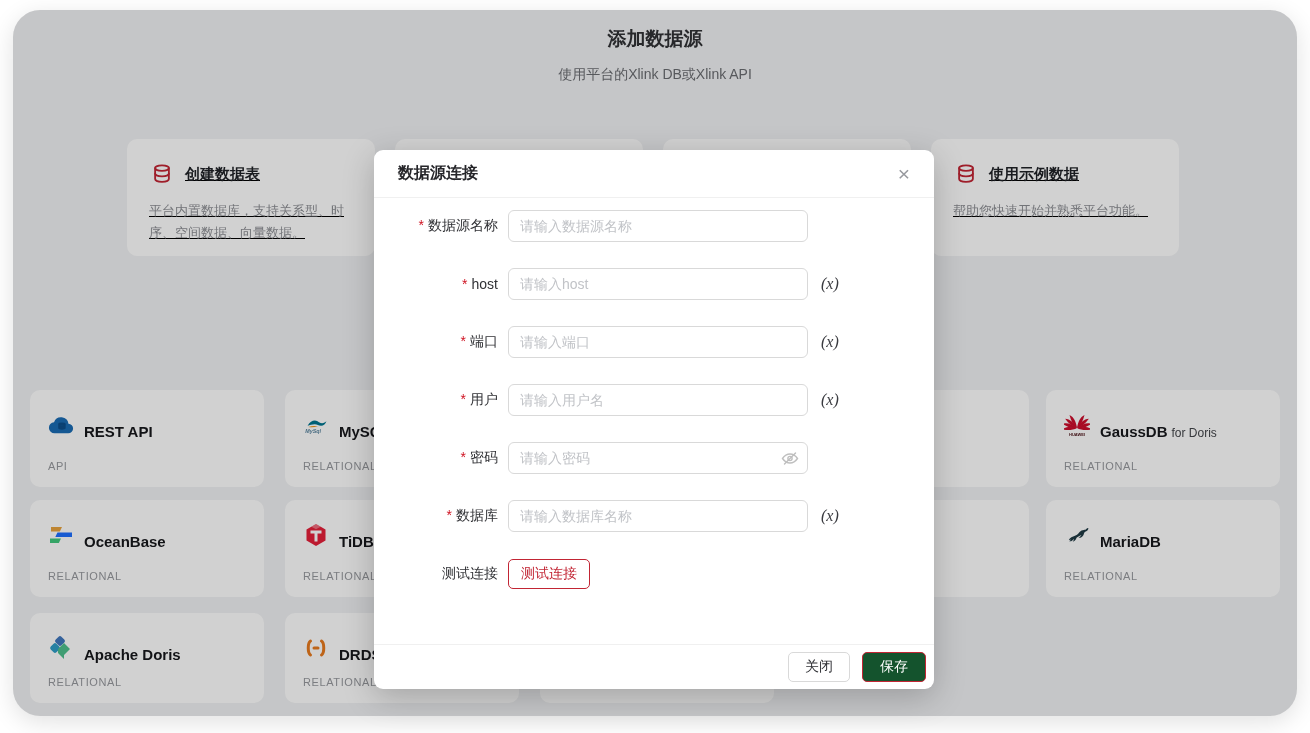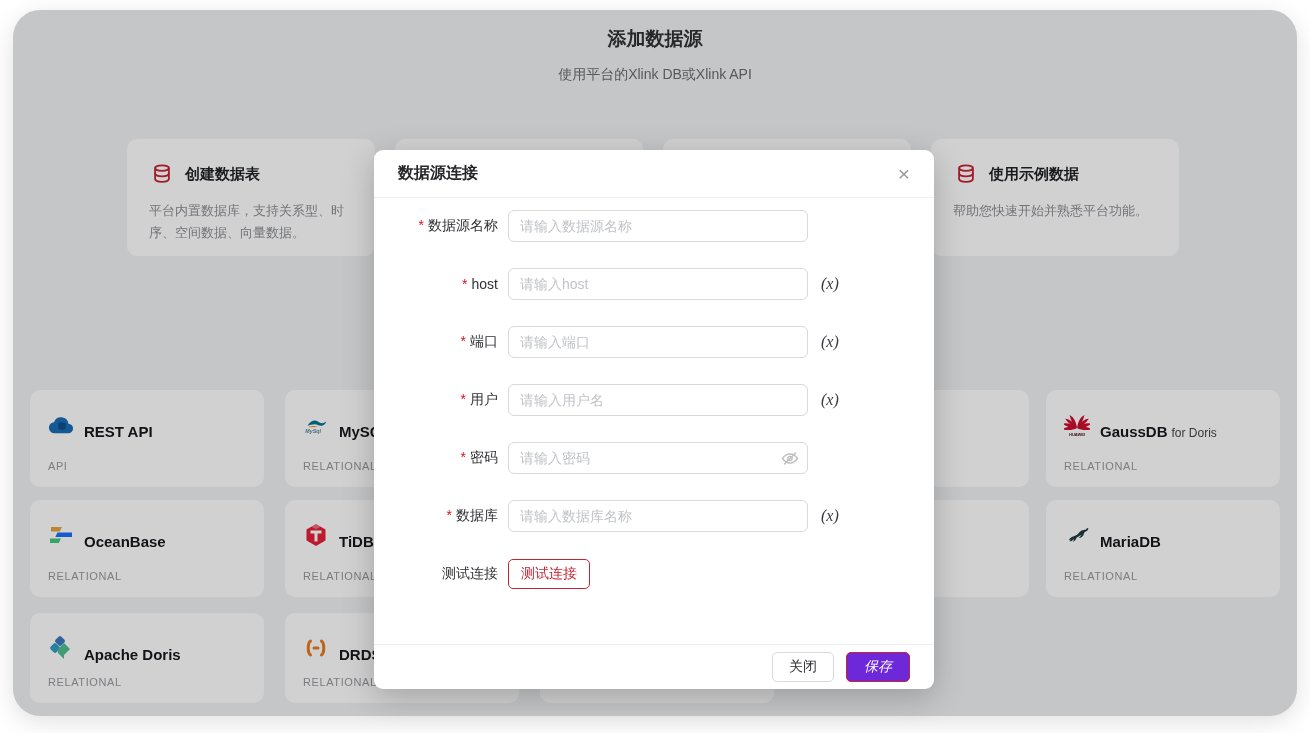--- a/index.html
+++ b/index.html
@@ -9,21 +9,21 @@
 
   
   .app-window { position:absolute; left:13px; top:10px; width:1284px; height:706px;
     background:#f1f2f4; border-radius:27px; box-shadow:0 6px 24px rgba(0,0,0,.12); overflow:hidden; }
   .page-title { position:absolute; top:16px; left:0; width:100%; text-align:center;
     font-size:19px; font-weight:600; color:#303135; }
   .page-subtitle { position:absolute; top:56px; left:0; width:100%; text-align:center;
     font-size:14px; color:#6b6d72; }
 
   
-  .card { position:absolute; background:#ffffff; border-radius:10px; cursor:pointer; }
+  .card { position:absolute; background:#ffffff; border-radius:10px; cursor:pointer;text-decoration:underline; }
   .intro-card { width:248px; height:117px; padding:22px 22px 0 22px; }
   .icon-title-row { display:flex; align-items:center; gap:10px; }
   .intro-card .card-title { font-size:15px; font-weight:700; color:#1f2126; }
   .intro-card .card-desc { margin-top:13px; font-size:13px; line-height:1.7; color:#8c8e93; }
   .ds-card { width:234px; padding:0; }
   .ds-card .icon-title-row { position:absolute; left:18px; top:20px; }
   .ds-card .card-title { font-size:15px; font-weight:700; color:#17181c; white-space:nowrap;margin-top:13px; }
   .ds-card .title-suffix { font-size:12px; font-weight:400; color:#43454a; margin-left:4px; }
   .ds-card .card-category { position:absolute; left:18px; bottom:15px;
     font-size:11px; color:#97999e; letter-spacing:.6px; }
@@ -52,24 +52,24 @@
     font-family:"Liberation Sans","DejaVu Sans",sans-serif; }
   .text-input::placeholder { color:#c1c3c7; }
   .suffix-x { margin-left:13px; font-size:16px; color:#3a3b40; font-style:italic;
     font-family:"Liberation Serif","DejaVu Serif",serif; font-weight:500; }
   .eye-btn { position:absolute; right:9px; top:50%; transform:translateY(-50%);
     width:18px; height:16px; cursor:pointer; display:flex; align-items:center; }
   .test-btn { height:30px; padding:0 12px; background:#fff; border:1px solid #c22534;
     color:#c22534; border-radius:5px; font-size:14px; cursor:pointer;
     font-family:inherit; }
   .modal-footer { flex:none; height:45px; border-top:1px solid #f0f0f0;
-    display:flex; align-items:center; justify-content:flex-end; gap:12px; padding:0 24px; }
+    display:flex; align-items:center; justify-content:flex-end; gap:12px; padding:0 8px; }
   .btn { height:30px; border-radius:5px; font-size:14px; cursor:pointer; font-family:inherit; }
   .btn-default { padding:0 16px; background:#fff; border:1px solid #d9d9d9; color:#303135; }
-  .btn-primary { padding:0 17px; background:#6d28d9; border:1px solid #c22534; color:#fff;font-style:italic; }
+  .btn-primary { padding:0 17px; background:#14532d; border:1px solid #c22534; color:#fff; }
 </style>
 </head>
 <body>
 
 <div class="app-window">
 
   <div class="page-title">添加数据源</div>
   <div class="page-subtitle">使用平台的Xlink DB或Xlink API</div>
 
   <div class="card intro-card" style="left:114px;top:129px;">

